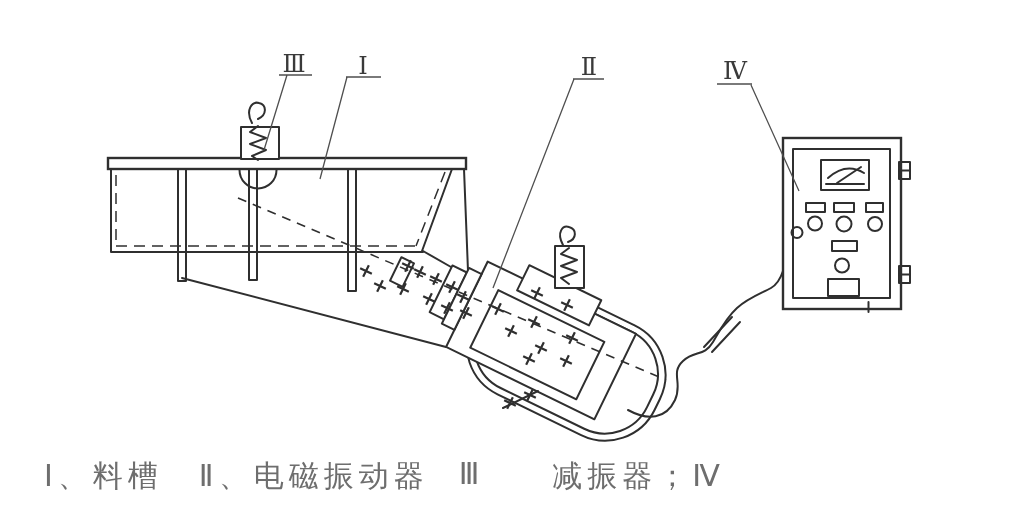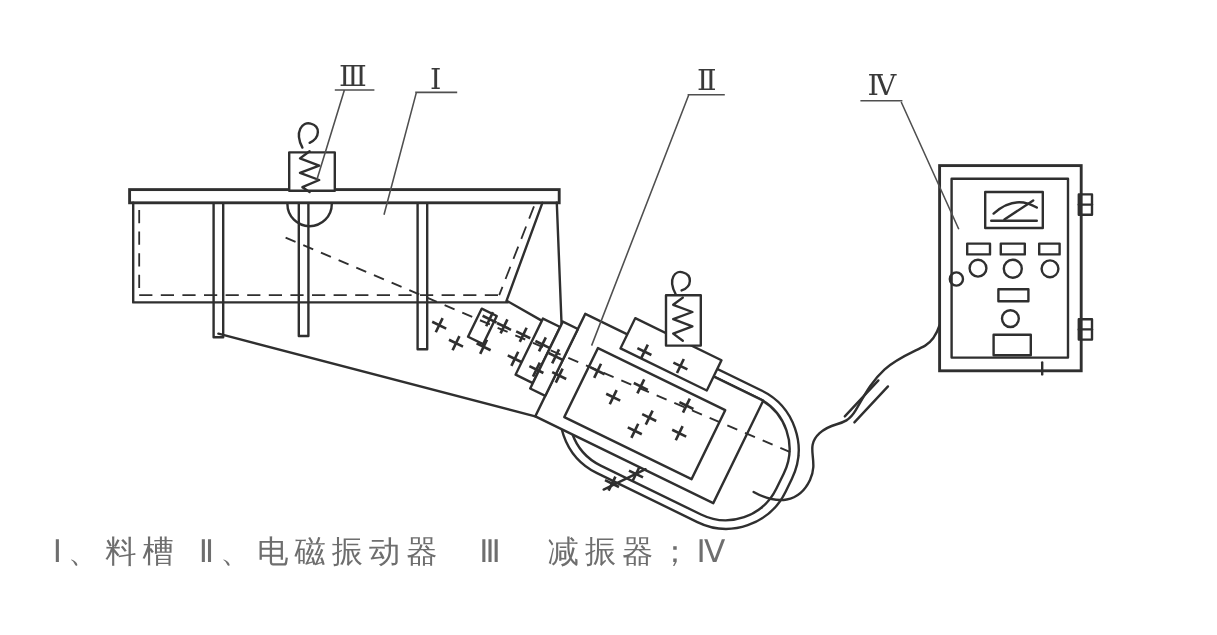--- a/index.html
+++ b/index.html
@@ -10,26 +10,26 @@
   .ink{stroke:var(--ink,#2f2f2f);fill:none;stroke-width:2;stroke-linecap:round;stroke-linejoin:round;}
   .ink-thick{stroke:var(--ink,#2f2f2f);fill:none;stroke-width:2.4;stroke-linejoin:miter;}
   .whitefill{fill:#ffffff;}
   .dashed{stroke:var(--ink,#2f2f2f);fill:none;stroke-width:1.6;stroke-dasharray:9 7;}
   .dashed-fine{stroke:var(--ink,#2f2f2f);fill:none;stroke-width:1.5;stroke-dasharray:11 7;}
   .leader{stroke:var(--leader,#4f4f4f);fill:none;stroke-width:1.3;}
   .cross{stroke:var(--ink,#2f2f2f);stroke-width:2.2;}
   .ref-label{font-family:"DejaVu Serif","Liberation Serif",serif;font-size:24px;
              fill:var(--label,#3a3a3a);text-anchor:middle;}
   
-  #caption{position:absolute;left:44px;top:442px;display:flex;align-items:center;
-           font-size:26px;letter-spacing:5px;color:var(--caption,#6e6e6e);
+  #caption{position:absolute;left:44px;top:456px;display:flex;align-items:flex-start;
+           font-size:30px;letter-spacing:5px;color:var(--caption,#6e6e6e);
            font-family:"DejaVu Sans","Liberation Sans",sans-serif;white-space:nowrap;}
-  #caption .seg2{margin-left:16px;}
+  #caption .seg2{margin-left:36px;}
   #caption .seg3{margin-left:30px;}
-  #caption .seg4{margin-left:34px;}
+  #caption .seg4{margin-left:68px;}
   #caption .seg5{margin-left:32px;}
 </style>
 </head>
 <body>
 
 <div id="stage" style="--ink: #2f2f2f; --leader: #4f4f4f; --label: #3a3a3a; --caption: #6e6e6e; --bg: #ffffff;">
   <svg id="drawing" width="1014" height="529" viewBox="0 0 1014 529" xmlns="http://www.w3.org/2000/svg">
 
     <defs>
       <g id="pluscross">

